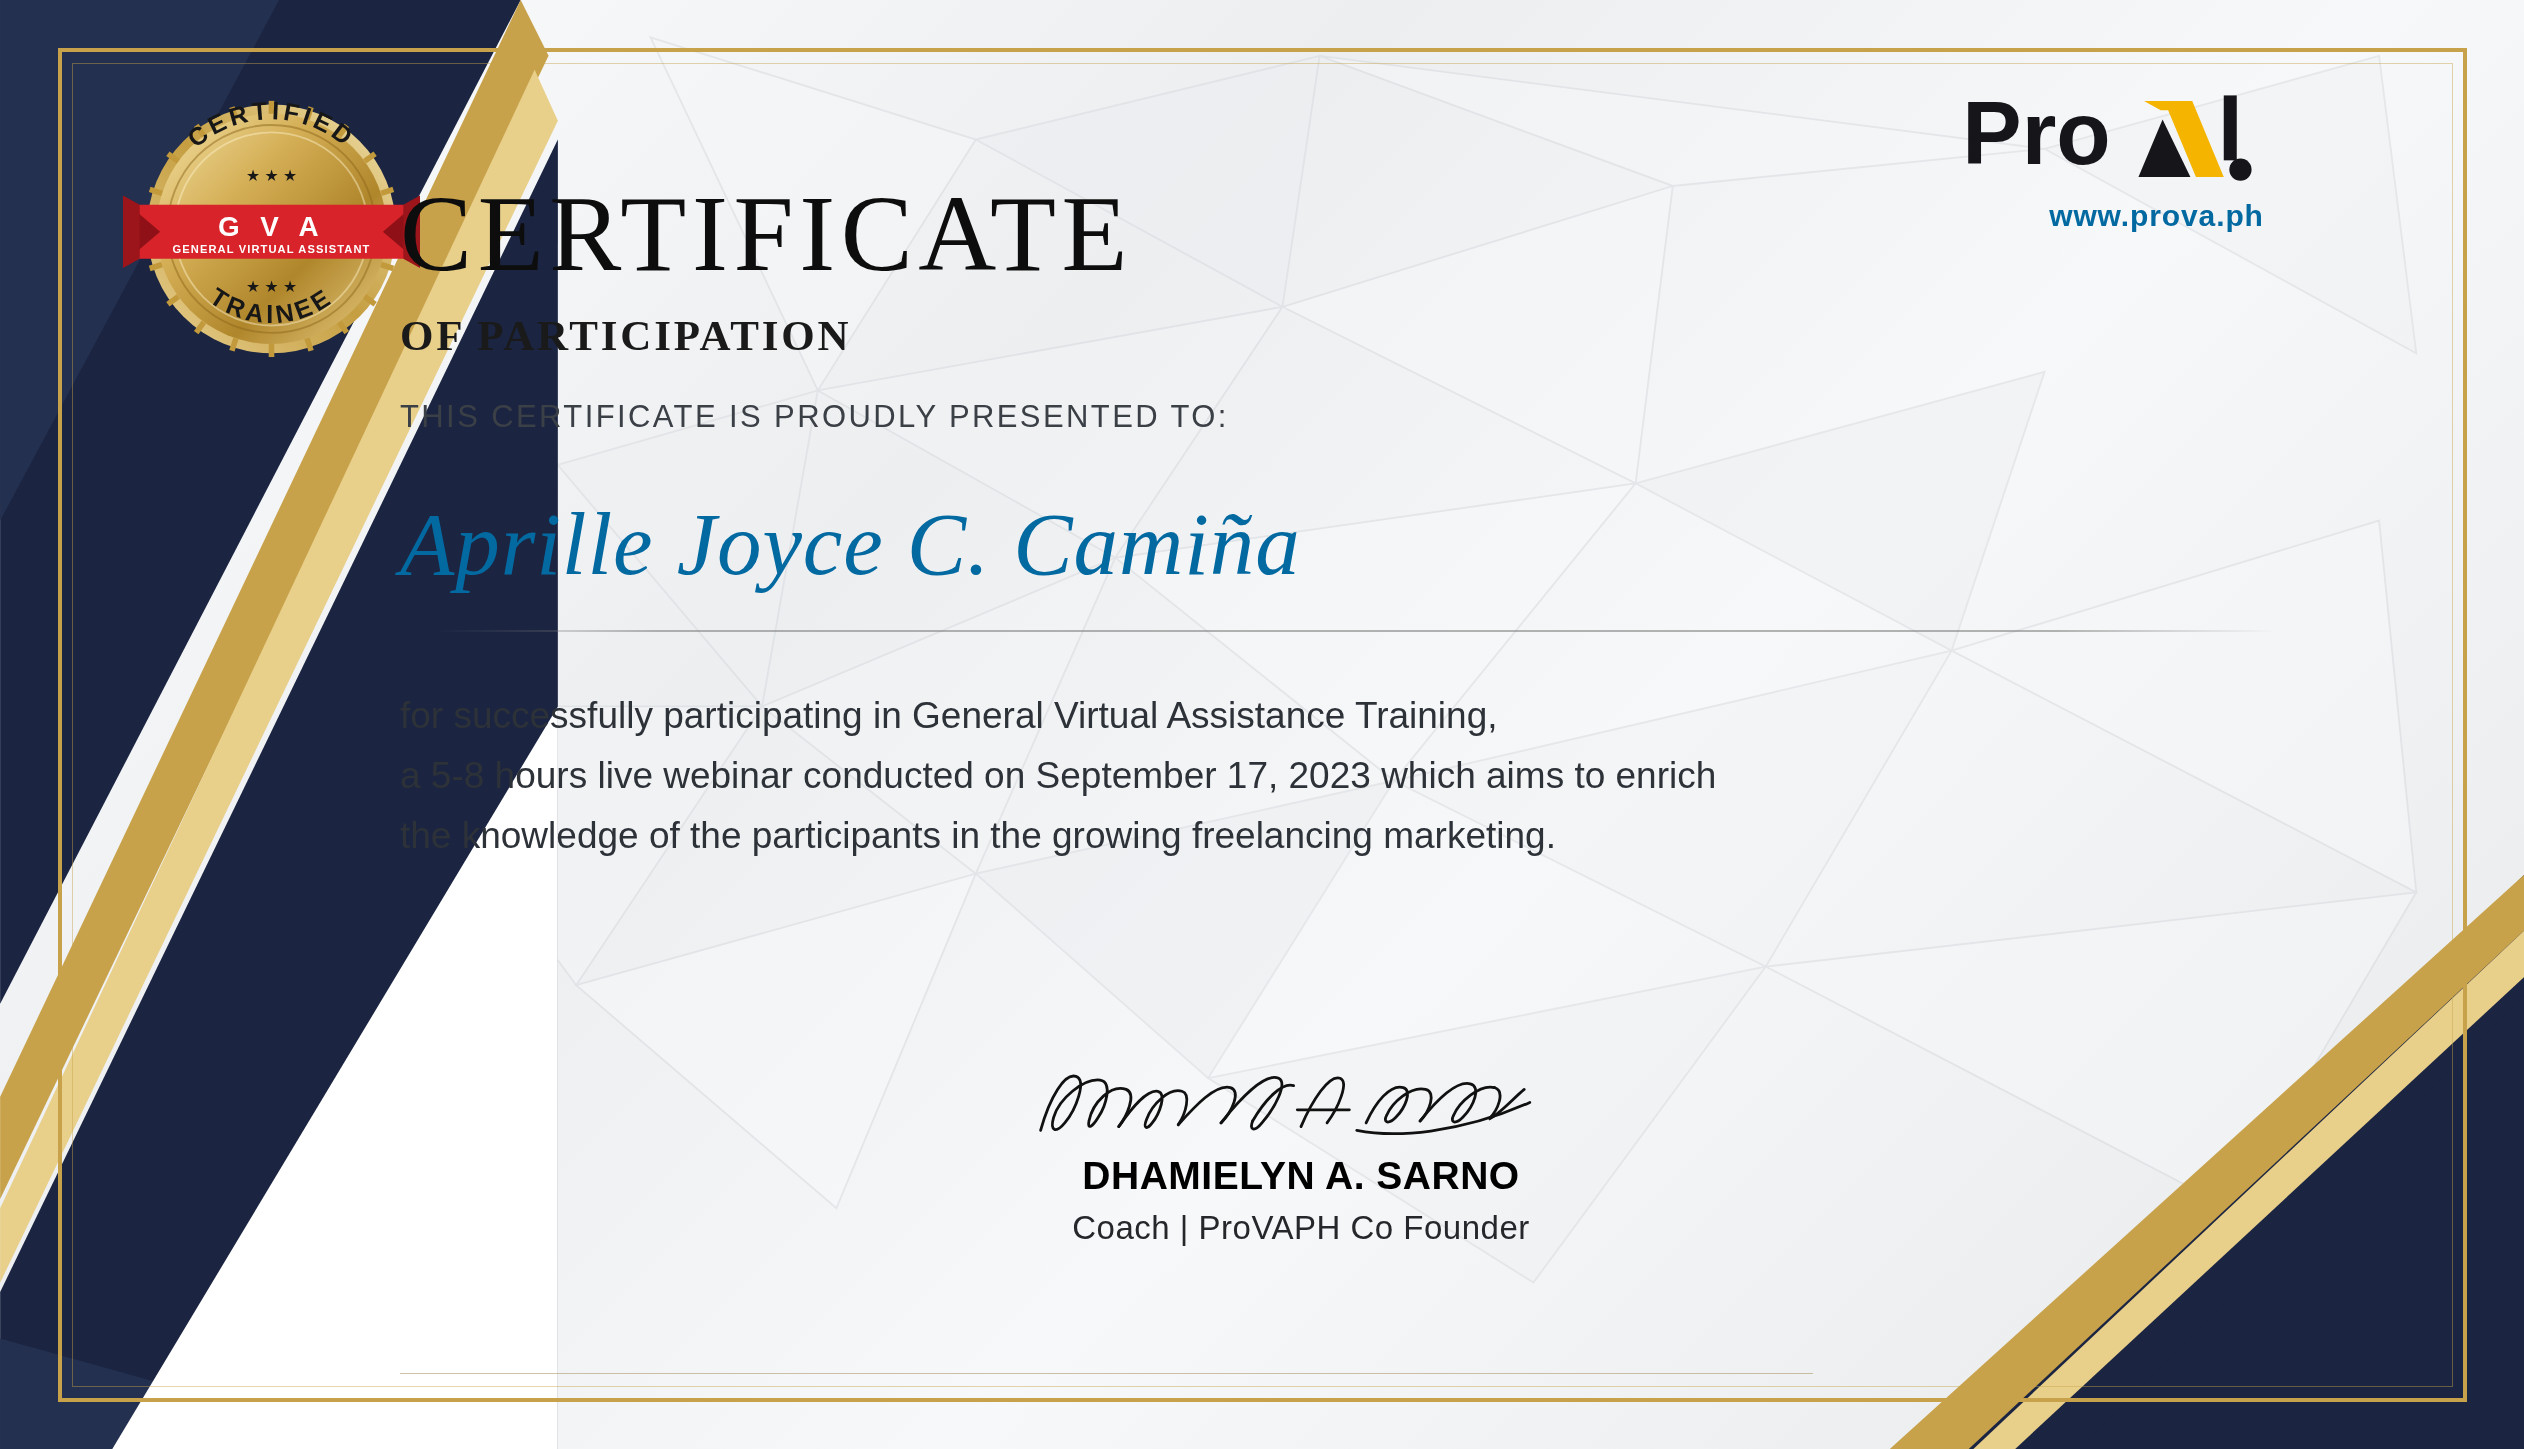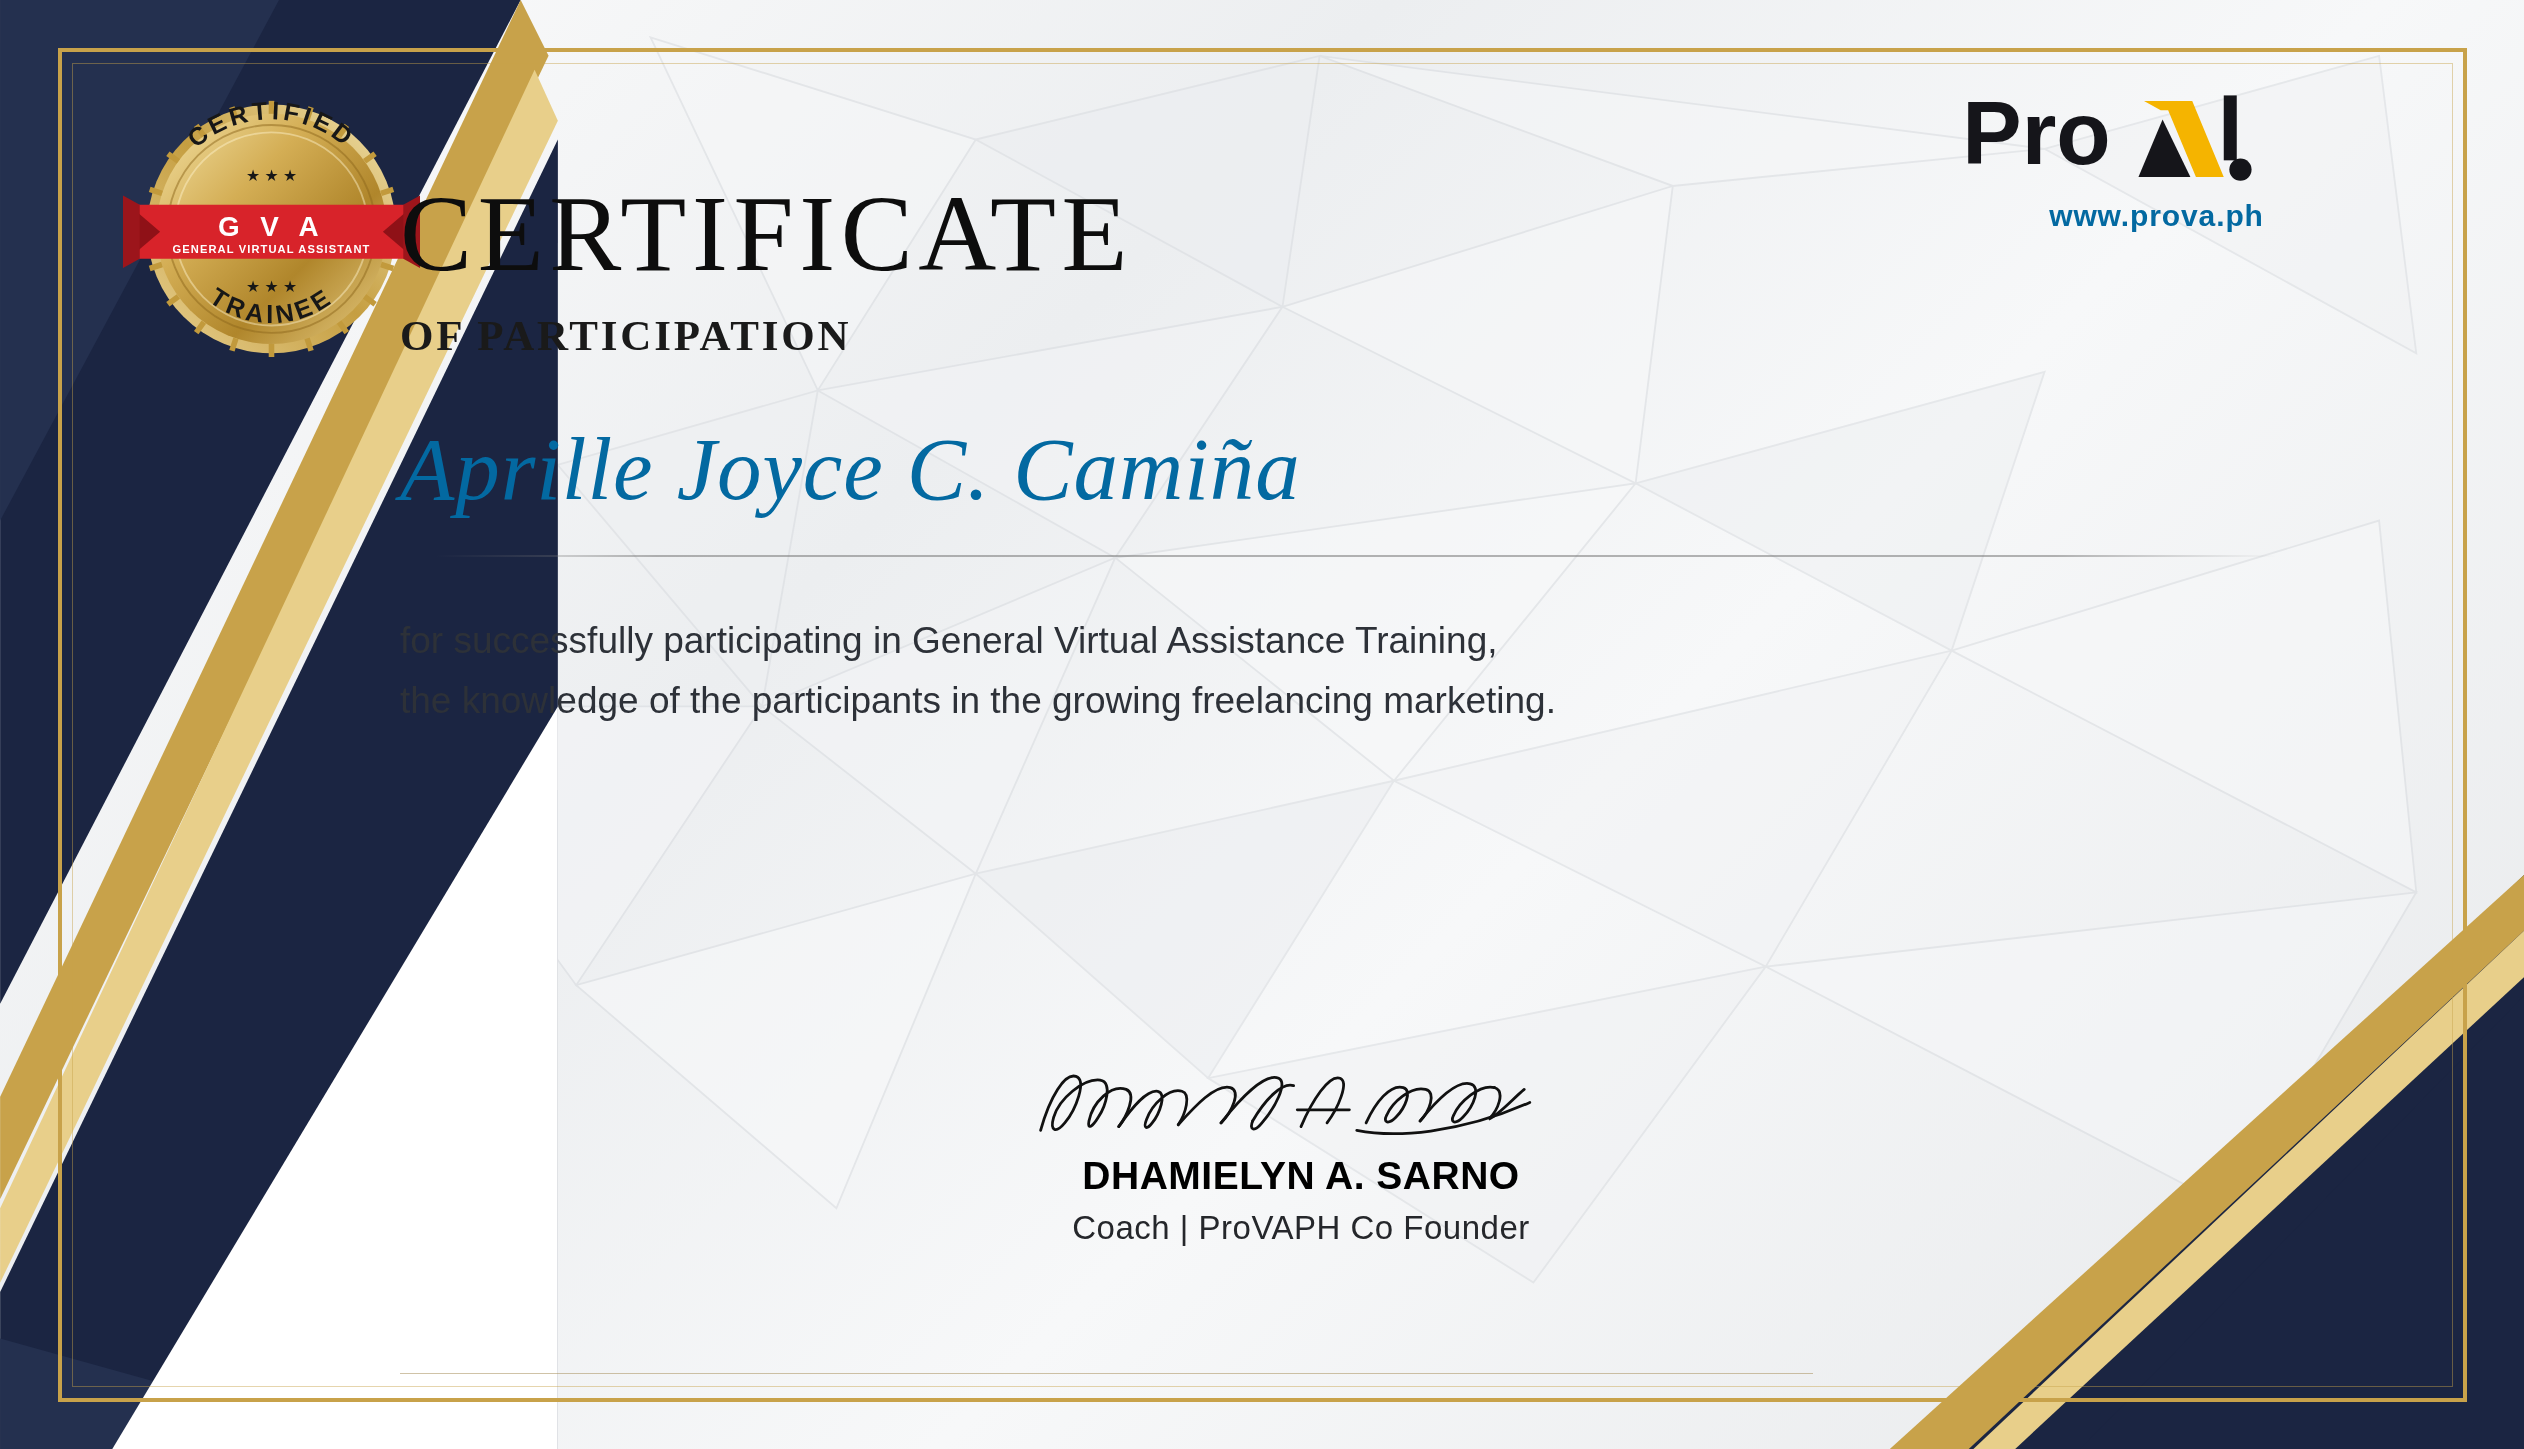--- a/index.html
+++ b/index.html
@@ -331,24 +331,26 @@
         <rect x="282" y="8" width="14" height="70" fill="#15151a"></rect>
         <circle cx="300" cy="88" r="12" fill="#15151a"></circle>
       </g>
     </svg>
     <div class="logo-sub2">www.prova.ph</div>
   </div>
 
   <div class="content">
     <div class="title">CERTIFICATE</div>
     <div class="subtitle">OF PARTICIPATION</div>
+    <div class="presented">THIS CERTIFICATE IS PROUDLY PRESENTED TO:</div>
     <div class="recipient">Aprille Joyce C. Camiña</div>
     <div class="divider"></div>
     <div class="body-text">
       <div>for successfully participating in General Virtual Assistance Training,</div>
+      <div>a 5-8 hours live webinar conducted on September 17, 2023 which aims to enrich</div>
       <div>the knowledge of the participants in the growing freelancing marketing.</div>
     </div>
   </div>
 
   <div class="sig-block">
     <svg class="sig-img" width="558" height="121" viewBox="0 0 600 130">
       <g fill="none" stroke="#111" stroke-width="3" stroke-linecap="round">
         <path d="M20 96 C30 60 46 34 58 38 C70 42 58 74 46 88 C36 100 30 96 34 82 C40 62 66 40 84 42 C98 44 90 70 82 82 C76 92 70 96 72 86 C76 66 96 46 112 52 C124 57 112 82 104 92"></path>
         <path d="M104 92 C118 72 134 52 146 54 C156 56 148 78 140 88 C134 96 130 94 134 84 C140 68 158 50 172 54 C182 57 176 78 168 90"></path>
         <path d="M168 90 C186 70 208 46 224 50 C236 53 226 76 214 88"></path>

